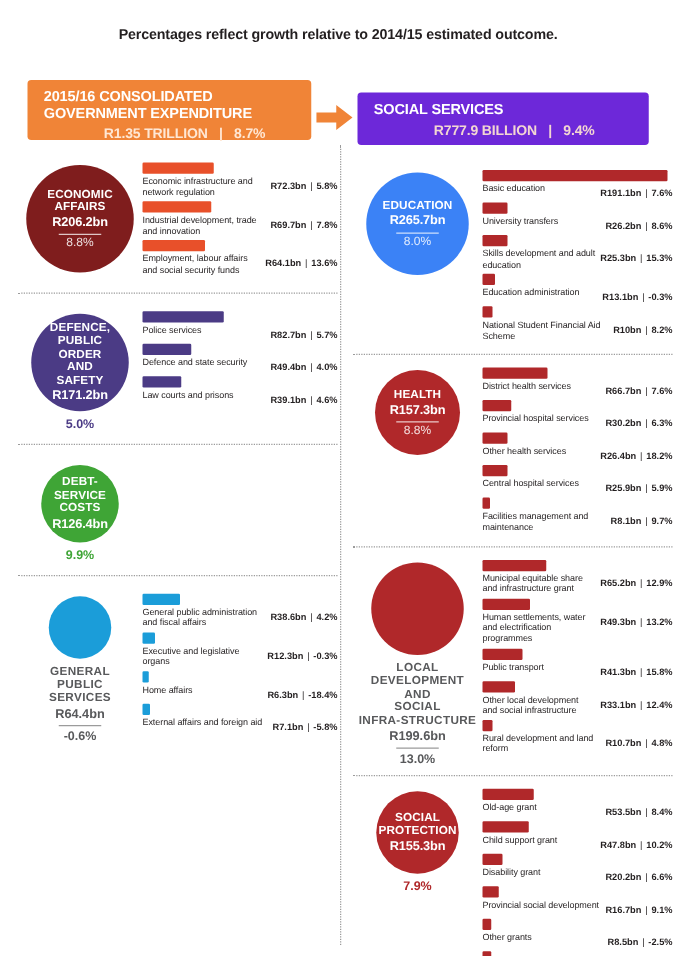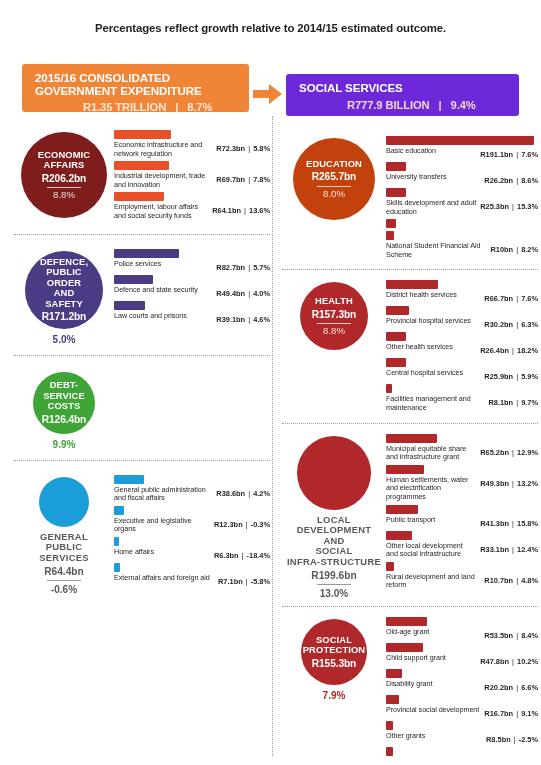--- a/index.html
+++ b/index.html
@@ -345,21 +345,21 @@
               <div class="bar-label">External affairs and foreign aid</div>
               <div class="bar-value"><span>R7.1bn</span><span class="sep"> | </span><span>-5.8%</span></div>
             </div>
           </div>
         </div>
       </div>
     </div>
   <div class="col" id="col-right" style="top: 134px;">
       <div class="section">
         <div class="circle-wrap">
-          <div class="circle" style="width: 82px; height: 82px; background: #c2410c;">
+          <div class="circle" style="width: 82px; height: 82px; background: #3b82f6;">
             <div class="c-name">EDUCATION</div>
             <div class="c-amt">R265.7bn</div>
             <div class="c-rule"></div>
             <div class="c-pct-in">8.0%</div>
           </div>
         </div>
         <div class="bars">
           <div class="bar-row">
             <div class="bar" style="background: rgb(176, 40, 42); width: 148px;"></div>
             <div class="bar-meta">
@@ -376,20 +376,24 @@
           </div>
           <div class="bar-row">
             <div class="bar" style="background: rgb(176, 40, 42); width: 19.6px;"></div>
             <div class="bar-meta">
               <div class="bar-label">Skills development and adult education</div>
               <div class="bar-value"><span>R25.3bn</span><span class="sep"> | </span><span>15.3%</span></div>
             </div>
           </div>
           <div class="bar-row">
             <div class="bar" style="background: rgb(176, 40, 42); width: 10.1px;"></div>
+            <div class="bar-meta">
+              <div class="bar-label">Education administration</div>
+              <div class="bar-value"><span>R13.1bn</span><span class="sep"> | </span><span>-0.3%</span></div>
+            </div>
           </div>
           <div class="bar-row">
             <div class="bar" style="background: rgb(176, 40, 42); width: 7.7px;"></div>
             <div class="bar-meta">
               <div class="bar-label">National Student Financial Aid Scheme</div>
               <div class="bar-value"><span>R10bn</span><span class="sep"> | </span><span>8.2%</span></div>
             </div>
           </div>
         </div>
       </div>

